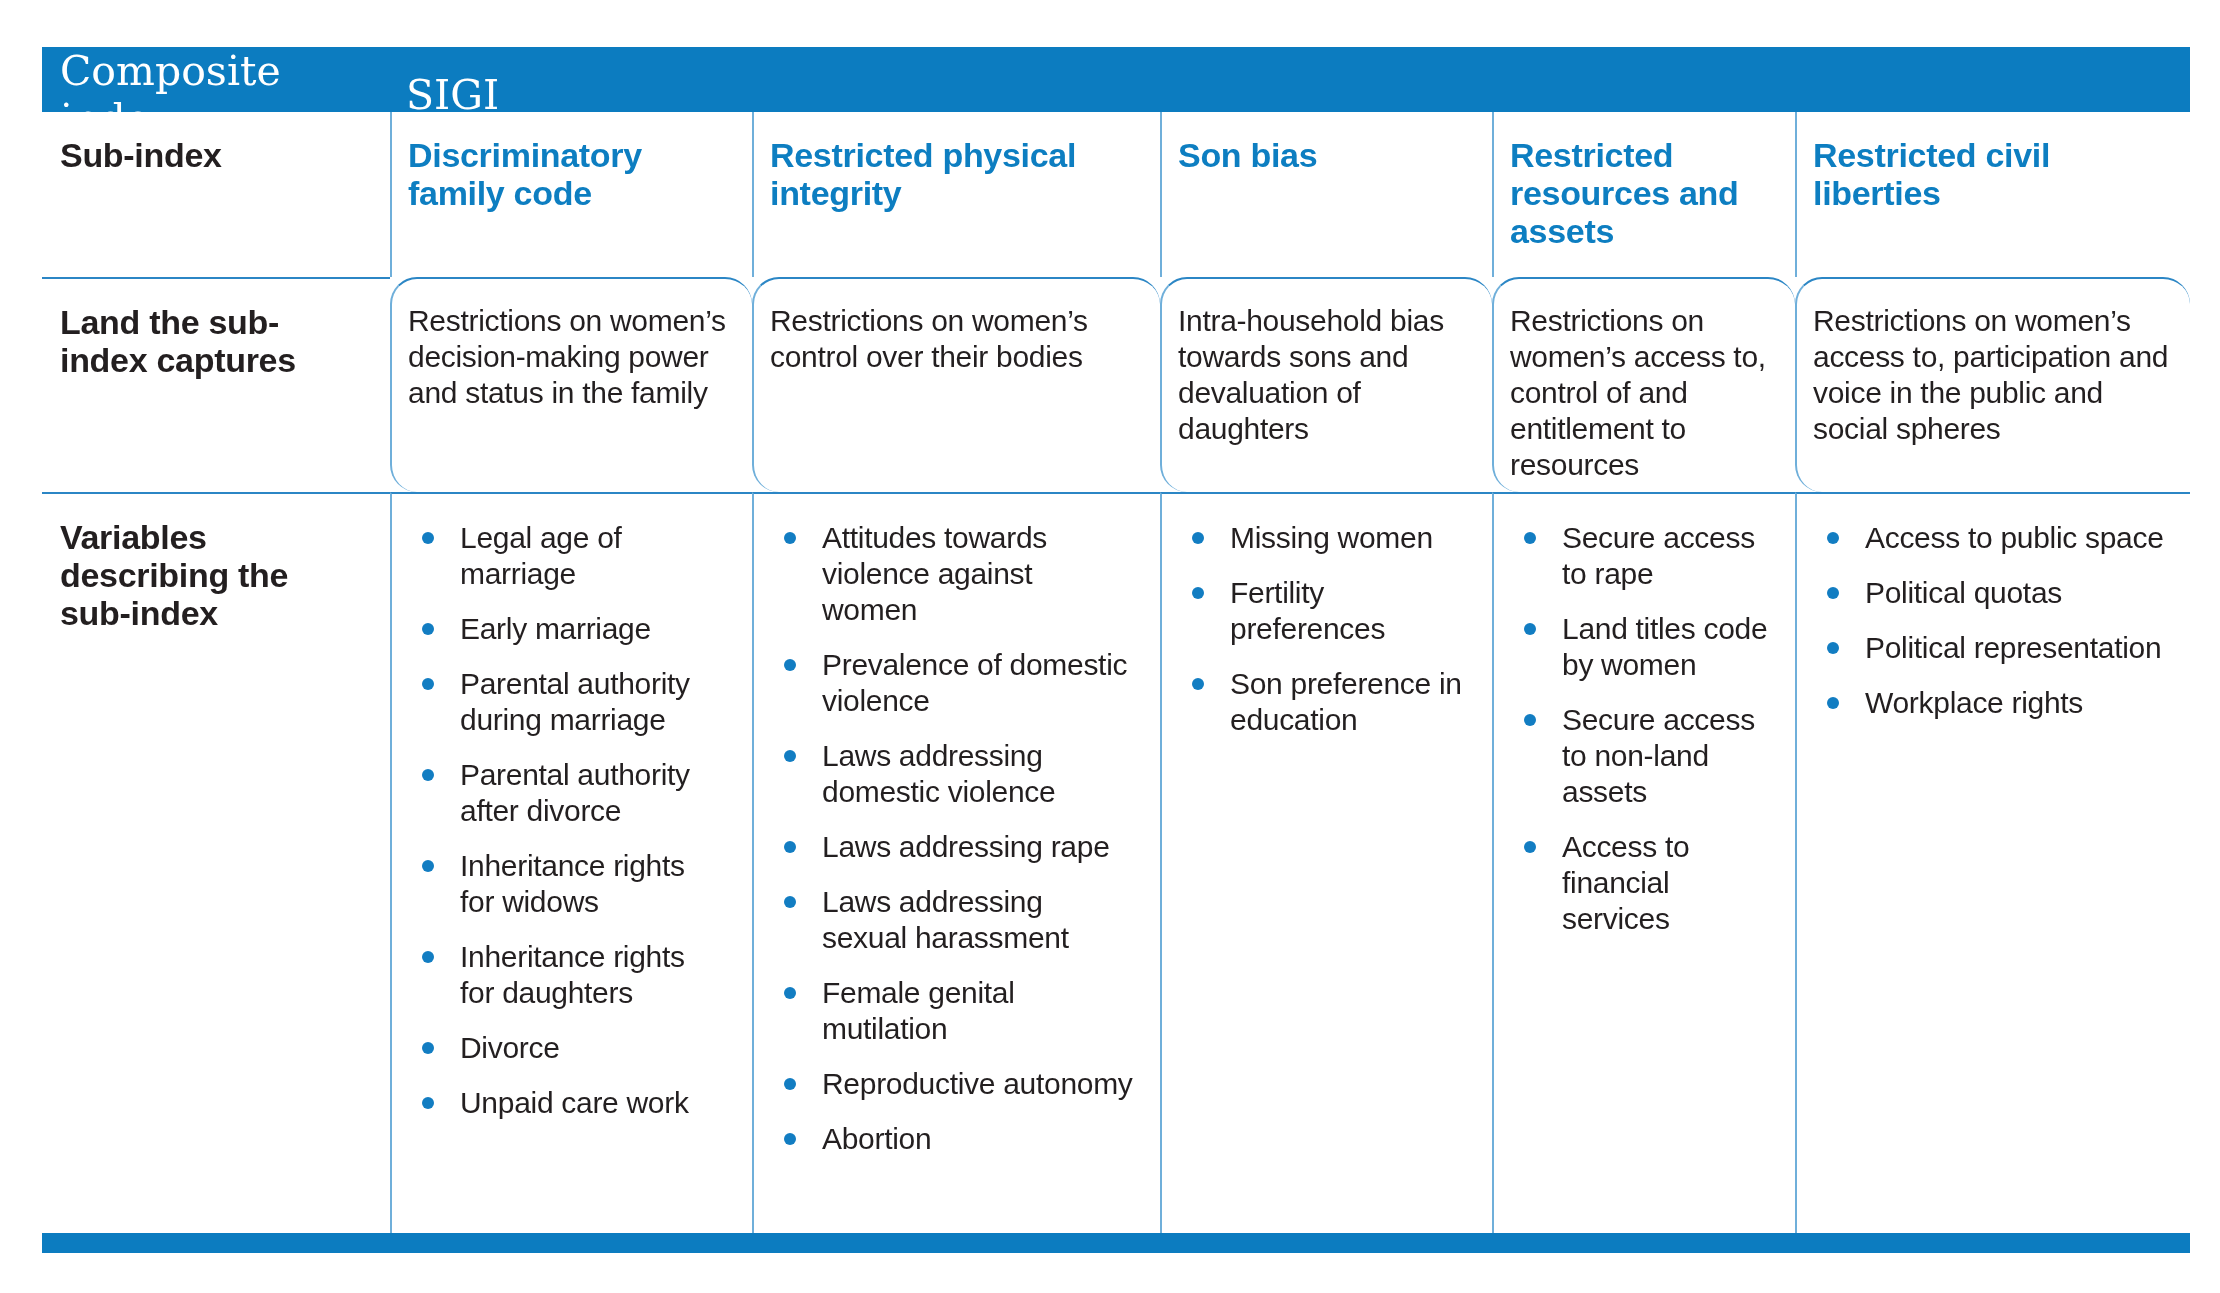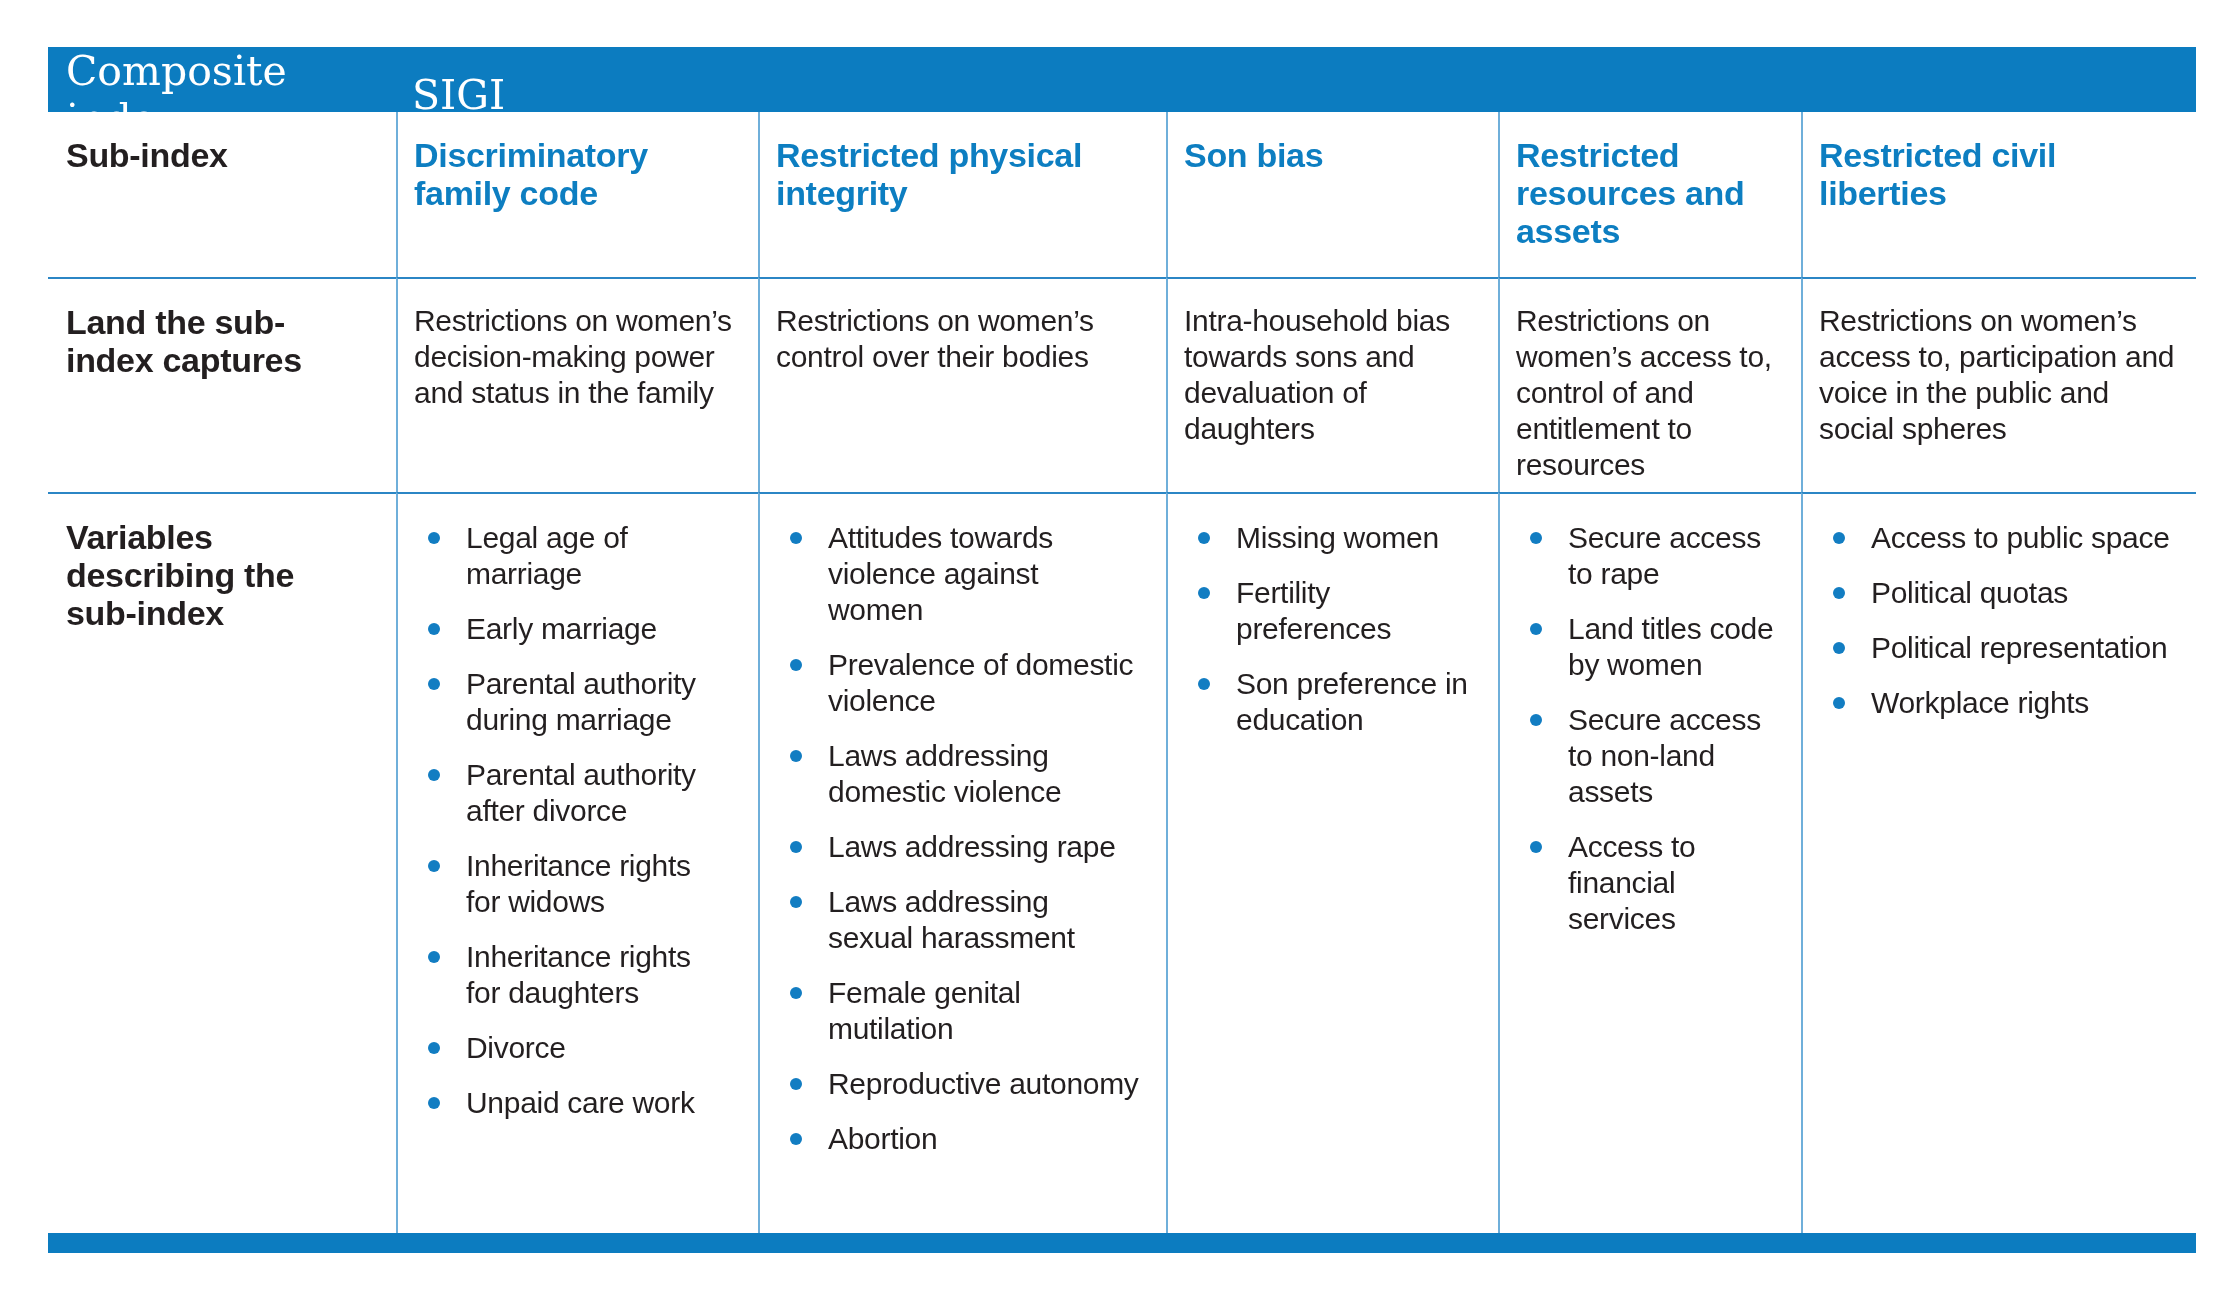--- a/index.html
+++ b/index.html
@@ -19,21 +19,21 @@
   }
   .page{
     position:relative;
     width:2220px;
     height:1293px;
     background:var(--background);
     overflow:hidden;
   }
   .sigi-table{
     position:absolute;
-    left:48px;
+    left:42px;
     top:47px;
     width:2148px;
   }
   
   .band-top{
     display:grid;
     grid-template-columns:348px 362px 408px 332px 303px 395px;
     align-items:center;
     height:65px;
     background:var(--header-blue);
@@ -69,20 +69,21 @@
     font-weight:bold;
     font-size:34px;
     line-height:1.12;
     letter-spacing:-0.3px;
   }
   .captures-text{
     font-size:30px;
     line-height:1.2;
     letter-spacing:-0.3px;
     padding-right:14px;
+    border-radius:27px;
   }
   
   ul.vars{
     list-style:none;
     margin:0;
     padding:2px 8px 0 6px;
   }
   ul.vars li{
     display:flex;
     align-items:flex-start;

